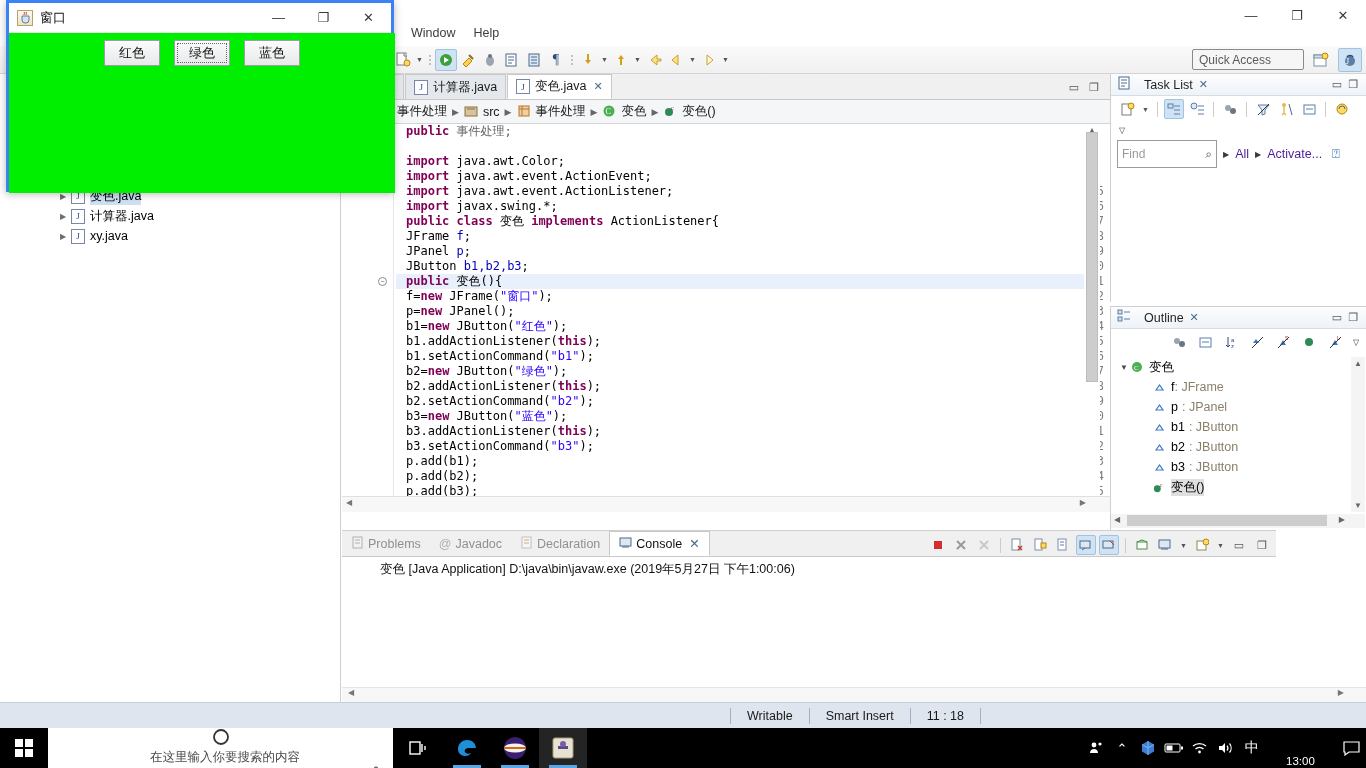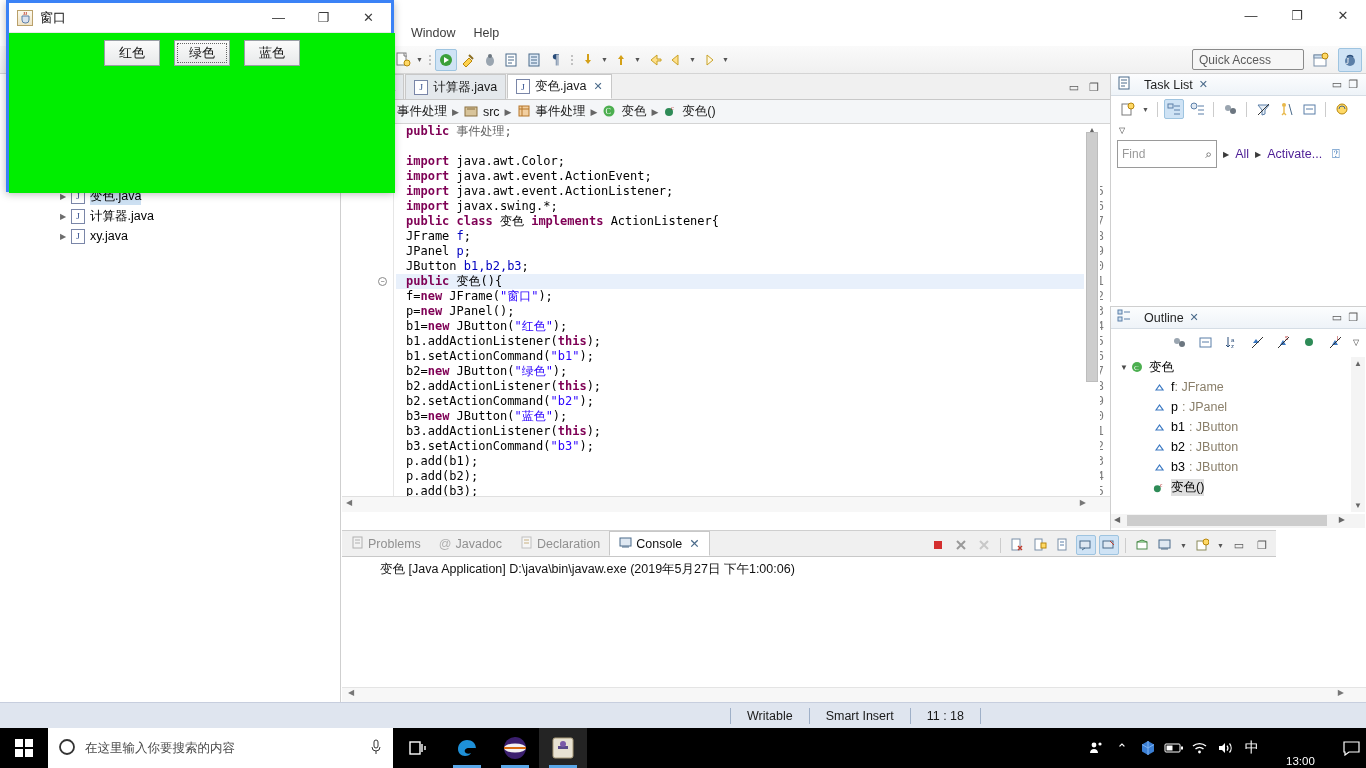--- a/index.html
+++ b/index.html
@@ -191,21 +191,21 @@
     display:flex;align-items:center;justify-content:center;
     font-family:"Liberation Sans",sans-serif;
   }
   .swing-btn.focused { outline:1px dotted #666; outline-offset:-4px; }
 
   
   #taskbar { position:absolute; left:0; top:728px; width:1366px; height:40px; background:#000000; }
   .start-btn { position:absolute; left:0; top:0; width:48px; height:40px;
                display:flex;align-items:center;justify-content:center;}
   .tb-search { position:absolute; left:48px; top:0; width:345px; height:40px; background:#fff;
-               display:flex; align-items:center; padding:0 10px; }
+               display:flex; align-items:center; padding:0 10px;flex-direction:column; }
   .tb-search-txt { font-size:12.5px; color:#4a4a4a; margin-left:9px; }
   .tb-icon { position:absolute; top:0; width:48px; height:40px;
              display:flex; align-items:center; justify-content:center; }
   .tb-icon.running::after { content:''; position:absolute; bottom:0; left:10px; width:28px; height:3px;
                             background:#5aa7e8; }
   .tb-icon.active { background:rgba(255,255,255,0.14); }
   .tray { position:absolute; right:0; top:0; height:40px; display:flex; align-items:center; }
   .tray-ico { width:26px; height:40px; display:flex; align-items:center; justify-content:center;
               color:#fff; font-size:13px; }
   .tray-clock { color:#fff; font-size:11.5px; text-align:center; line-height:14px; padding:0 10px;margin-top:40px; }

